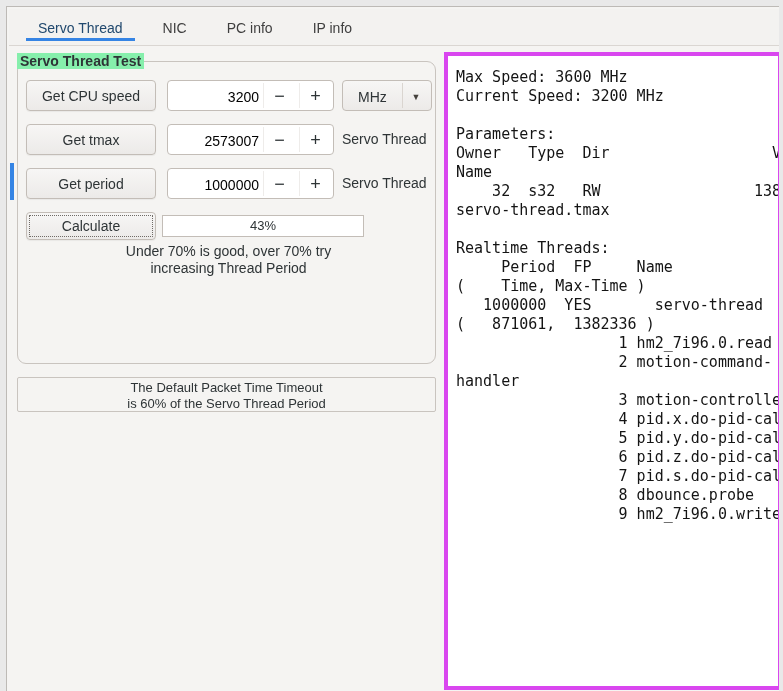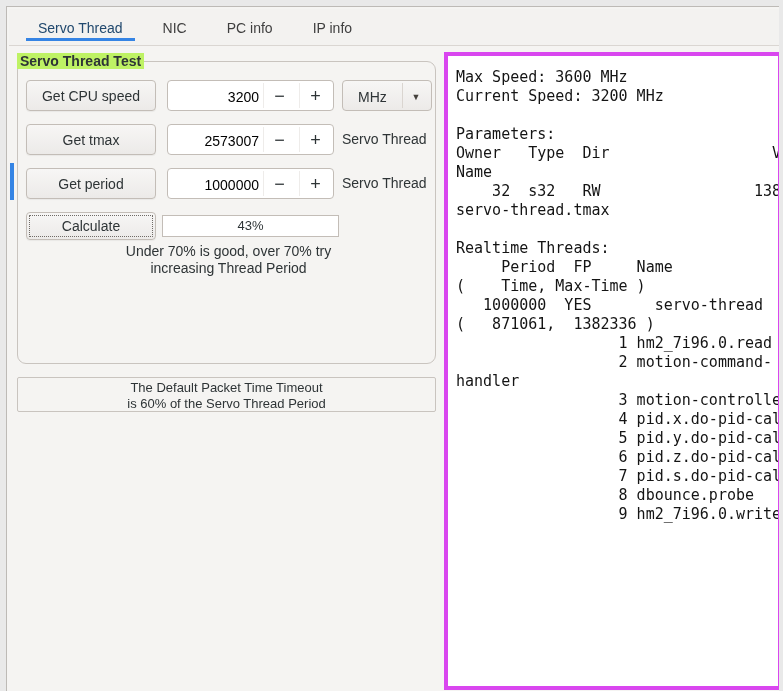--- a/index.html
+++ b/index.html
@@ -23,21 +23,21 @@
     position:absolute; left:1px; right:1px; bottom:0; height:3px;
   }
   
   .frame {
     position:absolute; left:8px; top:52px; width:419px; height:303px;
     border:1px solid #c9c4bf; border-radius:9px;
   }
   .frame-title {
     position:absolute; left:8px; top:44px; z-index:2;
     font-size:14px; font-weight:bold; color:#2e3436;
-    background:#bef264; padding:0 3px;
+    background:#86efac; padding:0 3px;
   }
   .gtk-btn {
     background:linear-gradient(#f7f6f5,#eceae8);
     border:1px solid #c3bdb7; border-radius:4px;
     font-family:"Liberation Sans",sans-serif;
     font-size:14px; color:#2e3436;
     box-shadow:0 1px 1px rgba(0,0,0,.05);
     cursor:pointer;
   }
   .act-btn { position:absolute; left:6px; width:130px; height:31px; }
@@ -68,21 +68,21 @@
   }
   .suffix-label {
     position:absolute; left:322px; width:95px;
     line-height:31px; font-size:14px; color:#2e3436;
   }
   .calc-btn {
     position:absolute; left:6px; top:148px; width:130px; height:28px;
     outline:1px dotted #6f6b66; outline-offset:-4px;
   }
   .result {
-    position:absolute; left:142px; top:151px; width:177px; height:22px;
+    position:absolute; left:142px; top:151px; width:202px; height:22px;
     background:#ffffff; border:1px solid #c3bdb7;
     text-align:center; font-size:13px; line-height:20px; color:#2e3436;
   }
   .hint {
     position:absolute; left:0; top:179px; width:100%;
     text-align:center; font-size:14px; line-height:17px;
     color:#2e3436; white-space:pre-line;
   }
   .timeout-box {
     position:absolute; left:8px; top:368px; width:419px; height:35px;

